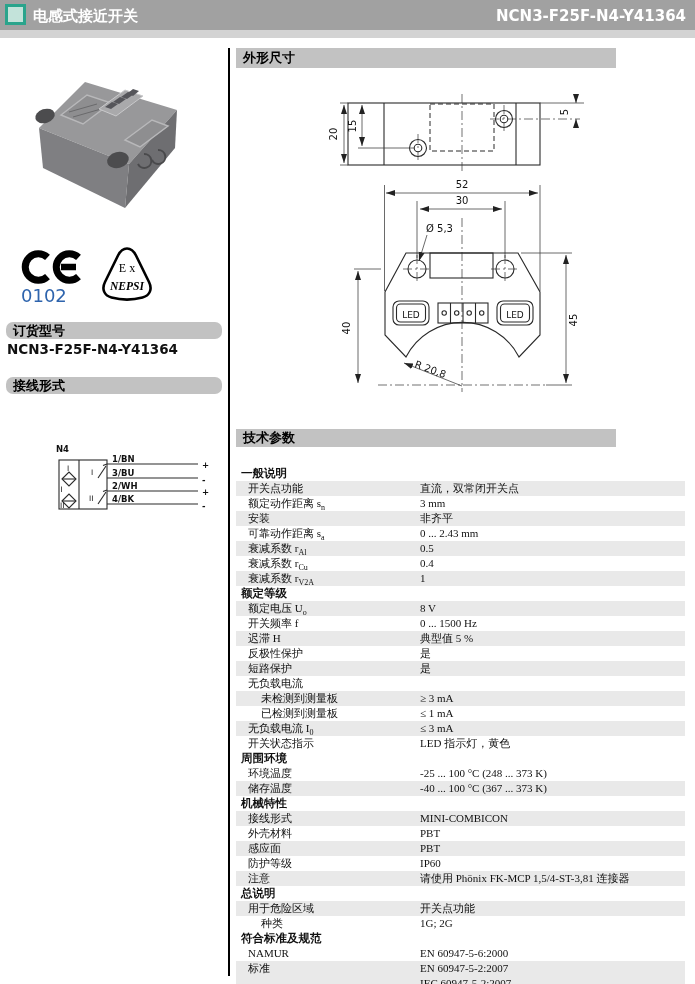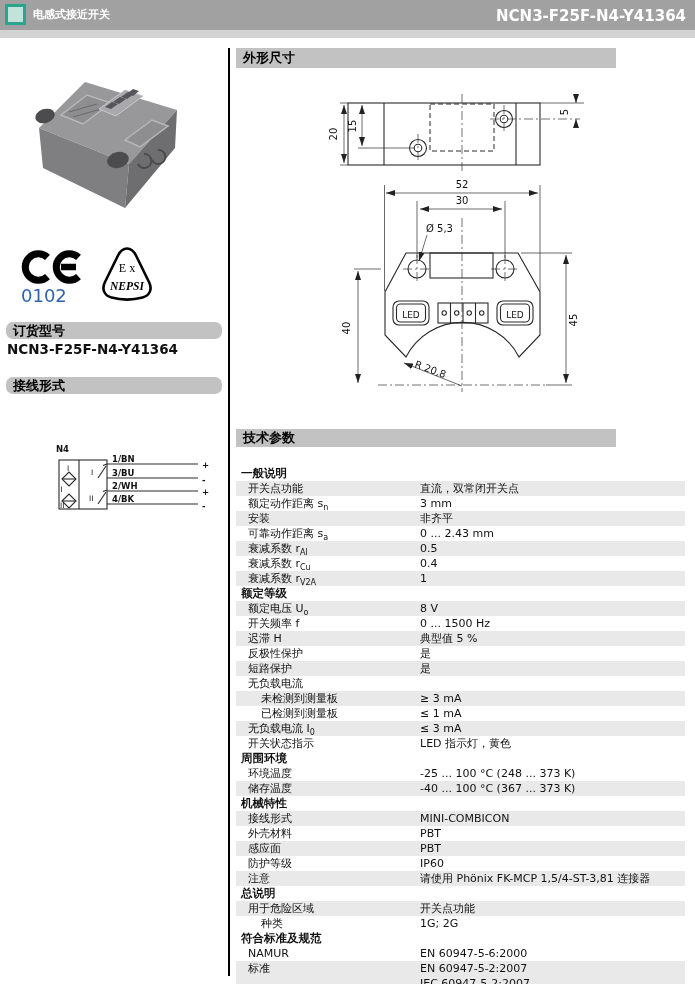--- a/index.html
+++ b/index.html
@@ -5,42 +5,42 @@
   html,body{margin:0;padding:0;}
   body{
     width:695px;height:984px;position:relative;overflow:hidden;
     background:#ffffff;color:#111;
     font-family:"DejaVu Sans","Liberation Sans",sans-serif;
     -webkit-font-smoothing:antialiased;
   }
   .header{position:absolute;left:0;top:0;right:0;height:30px;background:#a1a1a1;}
   .accent-square{position:absolute;left:5px;top:4px;width:21px;height:21px;
     box-sizing:border-box;background:#c3e3da;border:3px solid #2aa48c;}
-  .header-title{position:absolute;left:33px;top:7px;font-size:11px;font-weight:bold;color:#fff;}
+  .header-title{position:absolute;left:33px;top:7px;font-size:15px;font-weight:bold;color:#fff;}
   .header-part{position:absolute;right:9px;top:7px;font-size:15px;font-weight:bold;color:#fff;}
   .header-strip{position:absolute;left:0;top:30px;right:0;height:8px;background:#d3d3d3;}
   .v-divider{position:absolute;left:228px;top:48px;width:2px;height:928px;background:#000;}
 
   .section-bar{position:absolute;box-sizing:border-box;background:#c2c2c2;
     font-weight:bold;font-size:13px;color:#000;padding-left:7px;}
   .bar-left{left:6px;width:216px;height:17px;line-height:17px;border-radius:7px;}
   .bar-right{left:236px;width:380px;height:20px;line-height:20px;}
 
   .order-code{position:absolute;left:7px;top:341px;font-size:13.5px;font-weight:bold;}
 
   .photo{position:absolute;left:25px;top:60px;width:166px;height:168px;}
   .ce-logo{position:absolute;left:20px;top:250px;width:76px;height:56px;}
   .nepsi-logo{position:absolute;left:98px;top:244px;width:58px;height:62px;}
 
   .dims-svg{position:absolute;left:236px;top:72px;width:456px;height:355px;}
   .wiring-svg{position:absolute;left:26px;top:438px;width:185px;height:112px;}
 
   .spec-table{position:absolute;left:236px;top:466px;width:449px;}
   .spec-sec{font-weight:bold;font-size:11.5px;height:15px;line-height:15px;padding-left:5px;}
-  .spec-row{display:flex;min-height:15px;font-size:11px;line-height:15px;}
+  .spec-row{display:flex;min-height:15px;font-size:11px;line-height:15px;font-family:Liberation Serif, serif;}
   .spec-row.shaded{background:#e9e9e9;}
   .spec-label{width:184px;box-sizing:border-box;padding-left:12px;flex:none;}
   .spec-label.ind{padding-left:25px;}
   .spec-value{flex:1;}
   sub{font-size:8px;line-height:0;}
 
   
   .ln{stroke:#2a2a2a;stroke-width:1.1;fill:none;}
   .thin{stroke:#444;stroke-width:0.8;fill:none;}
   .cl{stroke:#333;stroke-width:0.7;fill:none;stroke-dasharray:9 3 2 3;}

